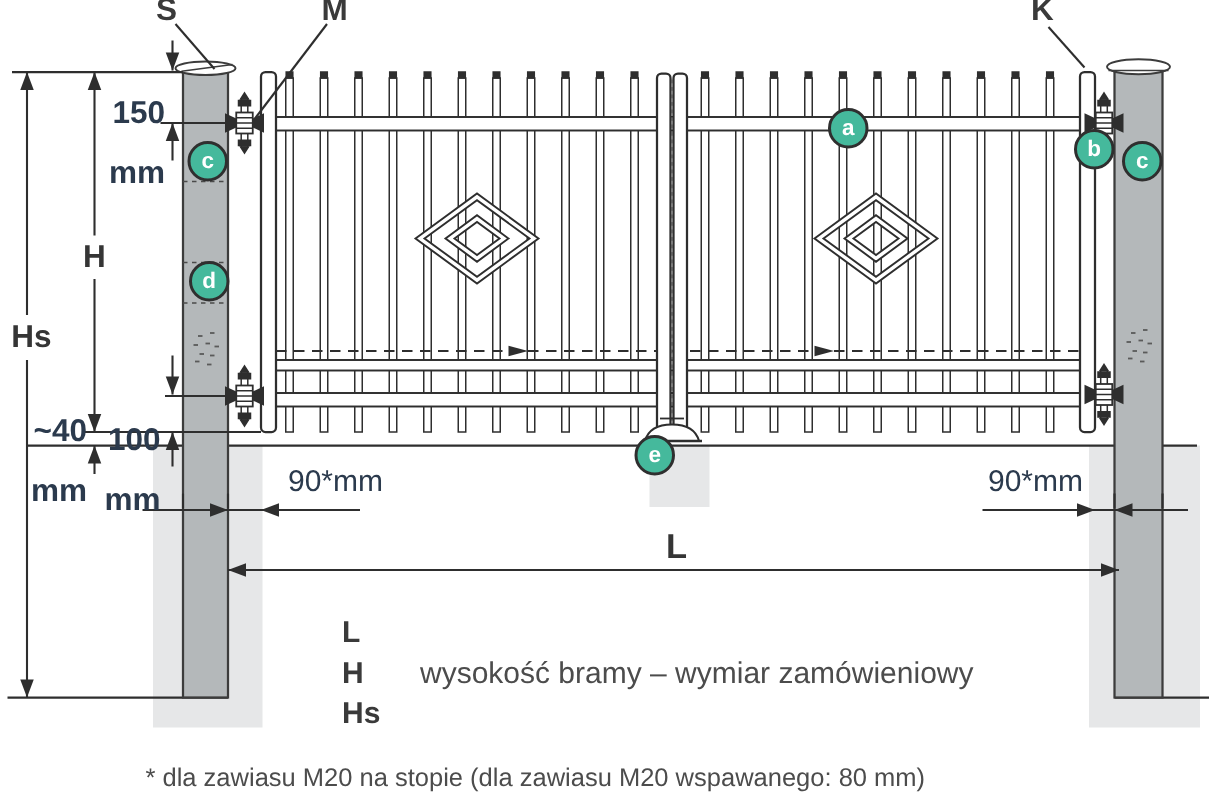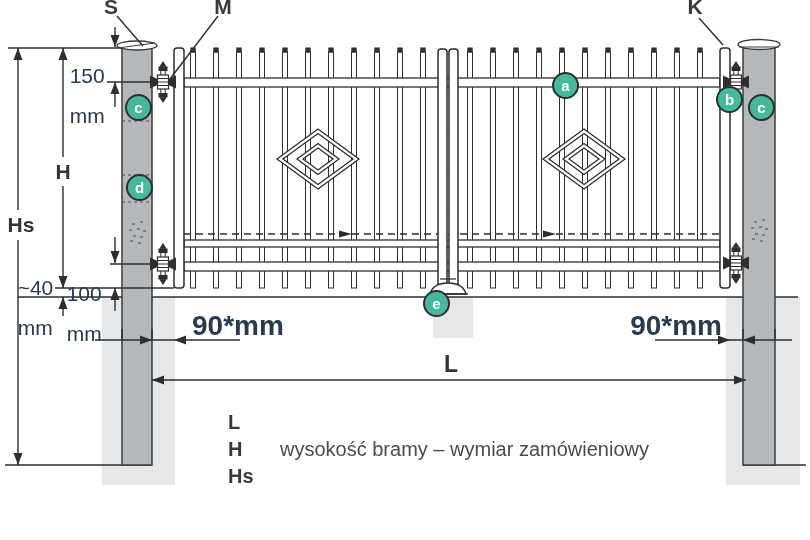--- a/index.html
+++ b/index.html
@@ -3,22 +3,22 @@
 <meta charset="utf-8">
 <style>
   html,body{margin:0;padding:0;background:#ffffff;}
   .canvas{
     position:relative;width:810px;height:540px;background:#fff;overflow:hidden;
     font-family:"Liberation Sans", sans-serif;
   }
   svg{position:absolute;left:0;top:0;}
   .txt{position:absolute;color:#3a3a3a;white-space:pre;}
   .callout{font-size:21px;font-weight:700;color:#3a3a3a;text-align:center;width:20px;}
-  .dim{color:#2b3a4d;font-weight:400;font-size:21px;line-height:20px;text-align:left;}
-  .dim90{color:#2b3a4d;font-weight:700;font-size:28px;}
+  .dim{color:#2b3a4d;font-weight:700;font-size:21px;line-height:20px;text-align:right;}
+  .dim90{color:#2b3a4d;font-weight:400;font-size:20px;}
   .axis-label{font-weight:700;color:#353535;text-align:center;background:#fff;}
   .badge{
     position:absolute;width:23px;height:23px;border-radius:50%;
     background:#45b99c;border:2px solid #2f2f2f;color:#fff;
     font-size:15px;font-weight:700;display:flex;align-items:center;justify-content:center;
     line-height:1;
   }
   .legend{position:absolute;left:228px;top:409px;font-size:20px;color:#4c4c4c;}
   .legend-row{display:flex;height:27px;align-items:center;}
   .legend-sym{width:52px;font-weight:700;color:#3a3a3a;}
@@ -253,14 +253,15 @@
   </div>
   <div class="legend-row">
     <span class="legend-sym">H</span>
     <span>wysokość bramy – wymiar zamówieniowy</span>
   </div>
   <div class="legend-row">
     <span class="legend-sym">Hs</span>
   </div>
 </div>
 
+<div class="footnote">* dla zawiasu M20 na stopie (dla zawiasu M20 wspawanego: 80 mm)</div>
 
 </div>
 
 </body></html>

